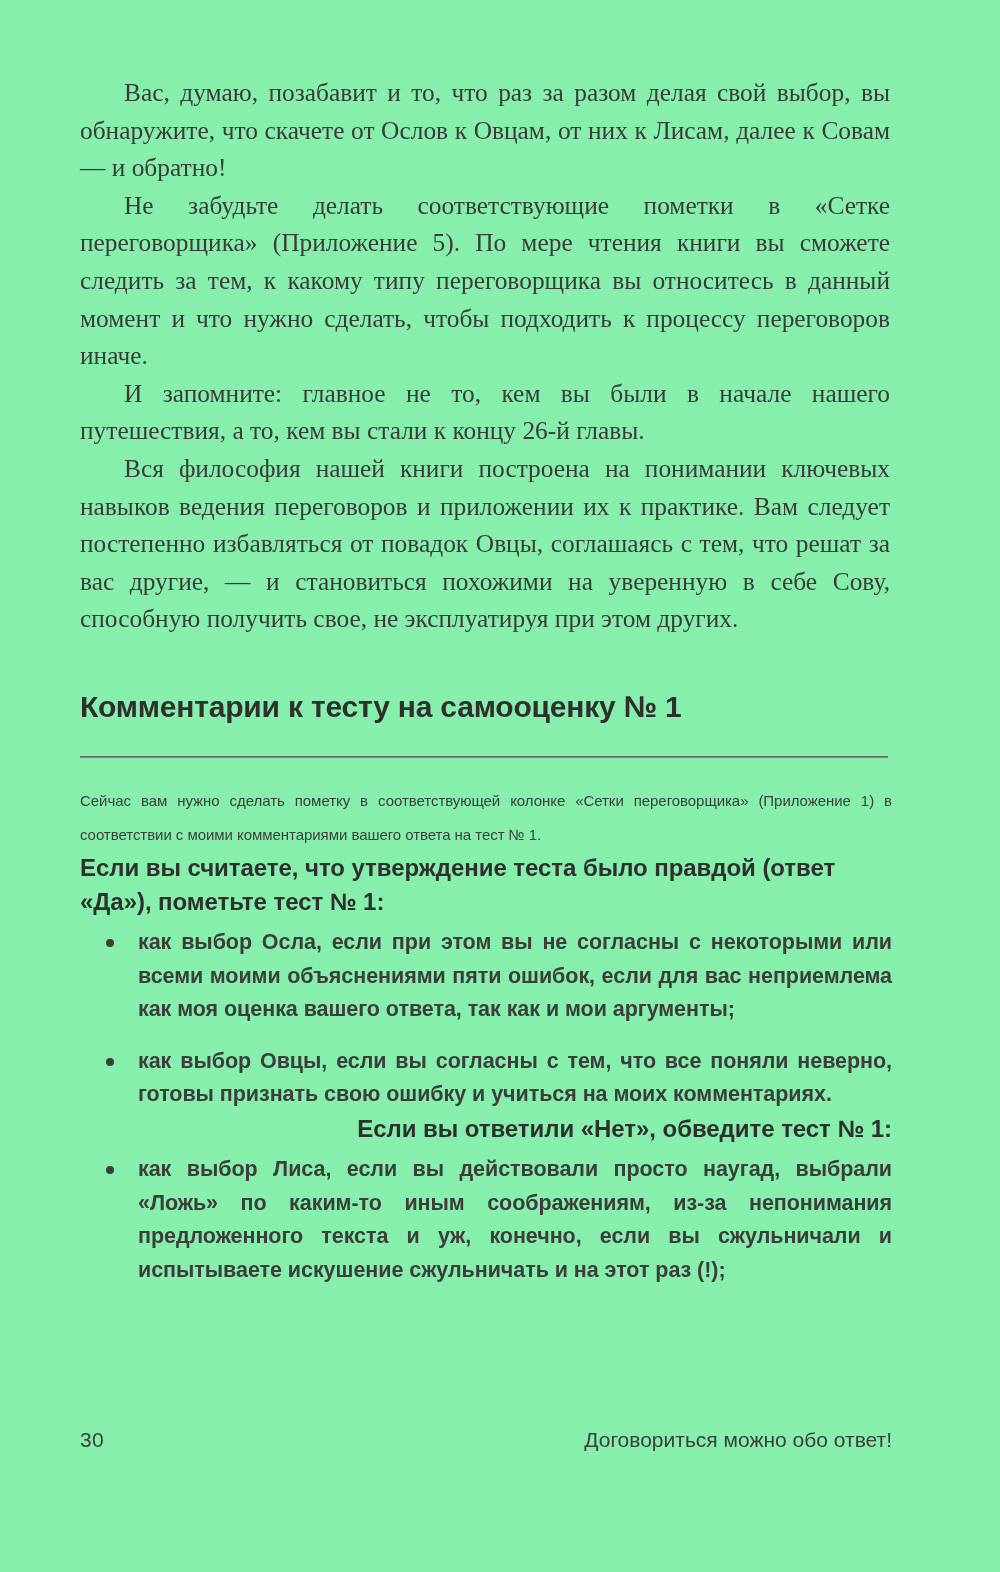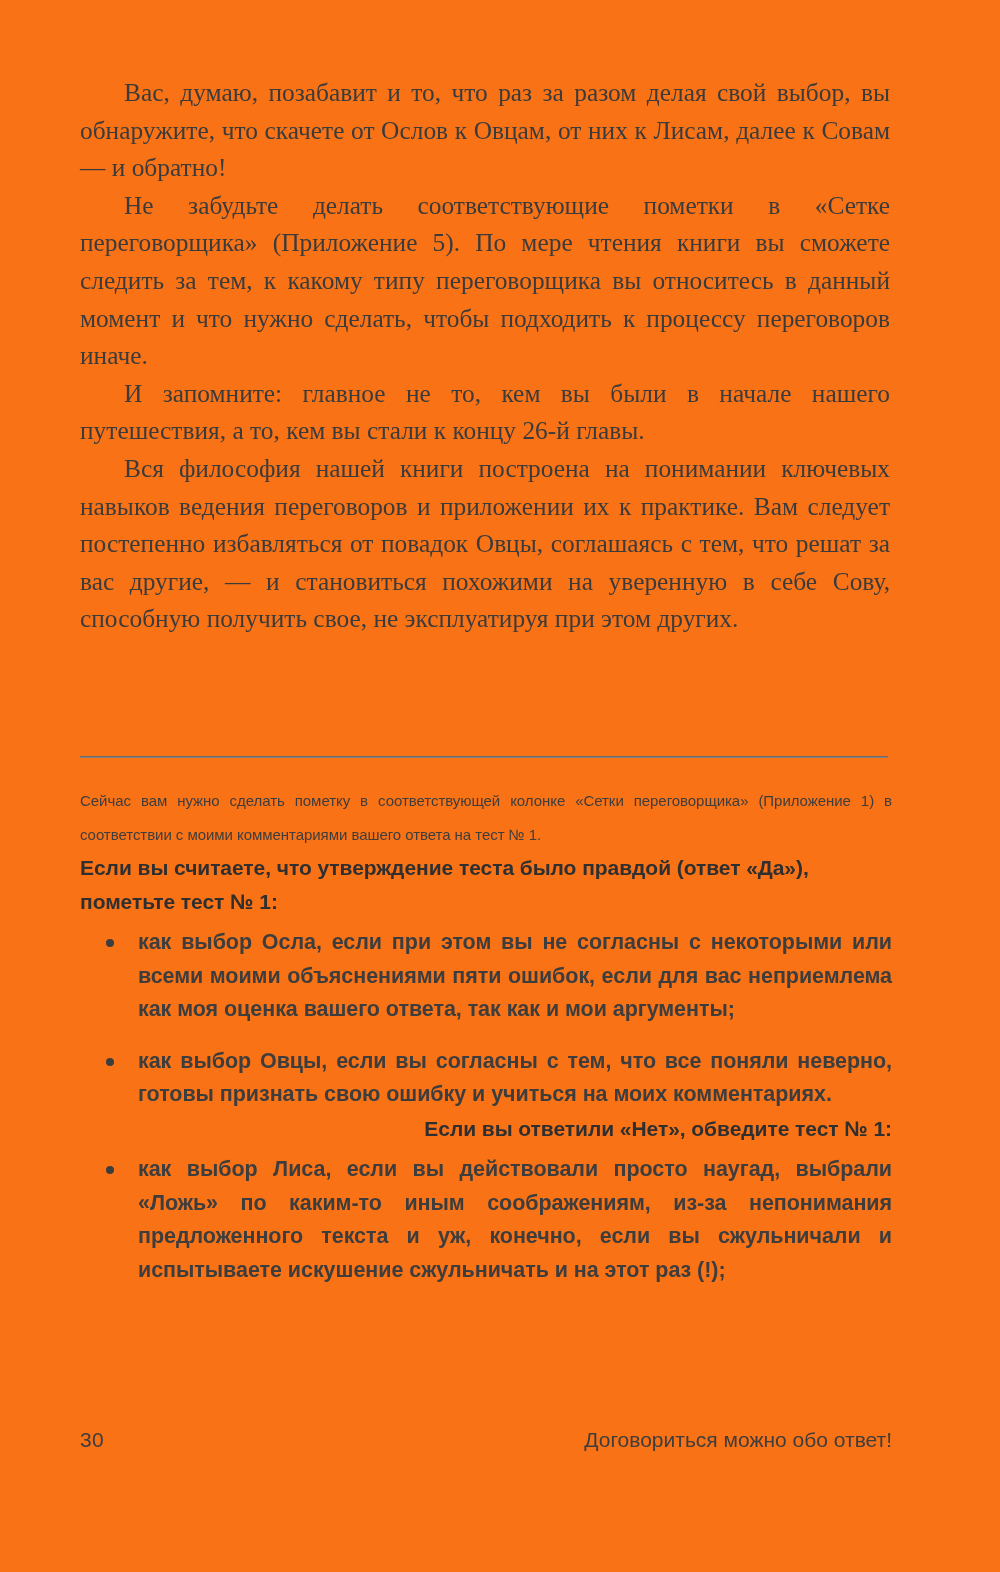--- a/index.html
+++ b/index.html
@@ -16,21 +16,21 @@
     color: #3b3b3b;
     overflow: hidden;
   }
 
   .page {
     position: absolute;
     left: 0;
     top: 0;
     width: 1000px;
     height: 1572px;
-    background: #f97316;
+    background: #86efac;
   }
 
   
   .body-block {
     position: absolute;
     left: 80px;
     top: 74px;
     width: 810px;
   }
 
@@ -87,21 +87,21 @@
   .commentary .intro {
     margin: 0;
     font-size: 15px;
     line-height: 33.5px;
     text-align: justify;
     letter-spacing: -0.05px;
   }
 
   .commentary .lead {
     margin: 0;
-    font-size: 21px;
+    font-size: 24px;
     line-height: 33.5px;
     font-weight: bold;
     color: #2f2f2f;
     letter-spacing: -0.05px;
   }
 
   .lead-1 { margin-top: 33px; }
   .lead-2 { margin-top: 30px; text-align: right; }
 
   ul.bullets {
@@ -160,20 +160,23 @@
 
 <div class="page">
 
   <div class="body-block">
     <p>Вас, думаю, позабавит и то, что раз за разом делая свой выбор, вы обнаружите, что скачете от Ослов к Овцам, от них к Лисам, далее к Совам — и обратно!</p>
     <p>Не забудьте делать соответствующие пометки в «Сетке переговорщика» (Приложение 5). По мере чтения книги вы сможете следить за тем, к какому типу переговорщика вы относитесь в данный момент и что нужно сделать, чтобы подходить к процессу переговоров иначе.</p>
     <p>И запомните: главное не то, кем вы были в начале нашего путешествия, а то, кем вы стали к концу 26-й главы.</p>
     <p>Вся философия нашей книги построена на понимании ключевых навыков ведения переговоров и приложении их к практике. Вам следует постепенно избавляться от повадок Овцы, соглашаясь с тем, что решат за вас другие, — и становиться похожими на уверенную в себе Сову, способную получить свое, не эксплуатируя при этом других.</p>
   </div>
 
+  <div class="section-heading">
+    <span>Комментарии к тесту на самооценку </span><span class="numero"><span>№</span></span><span> 1</span>
+  </div>
   <div class="heading-rule"></div>
 
   <div class="commentary">
 
     <p class="intro">Сейчас вам нужно сделать пометку в соответствующей колонке «Сетки переговорщика» (Приложение 1) в соответствии с моими комментариями вашего ответа на тест № 1.</p>
 
     <p class="lead lead-1">Если вы считаете, что утверждение теста было правдой (ответ «Да»), пометьте тест № 1:</p>
     <ul class="bullets">
       <li>
         <span class="dot"></span>

